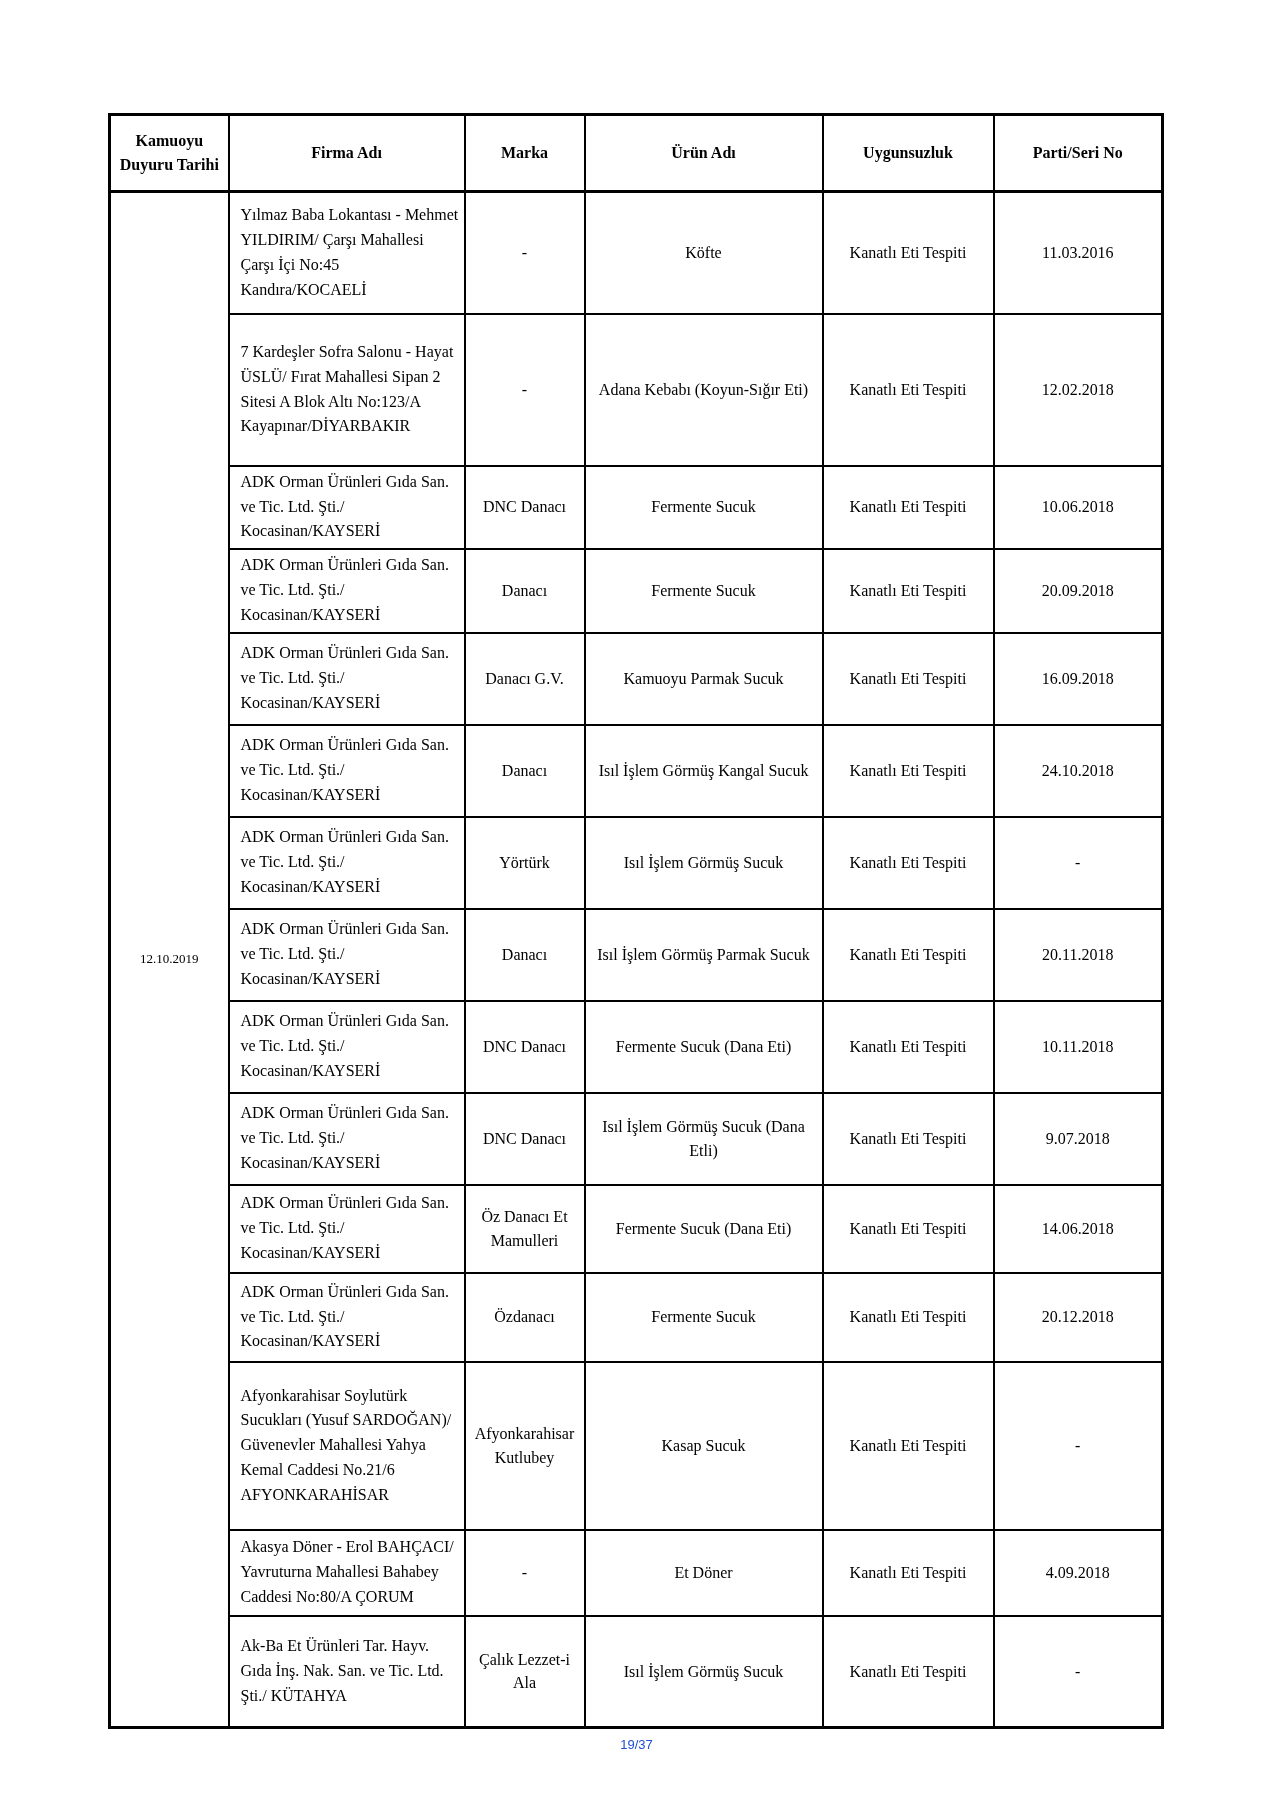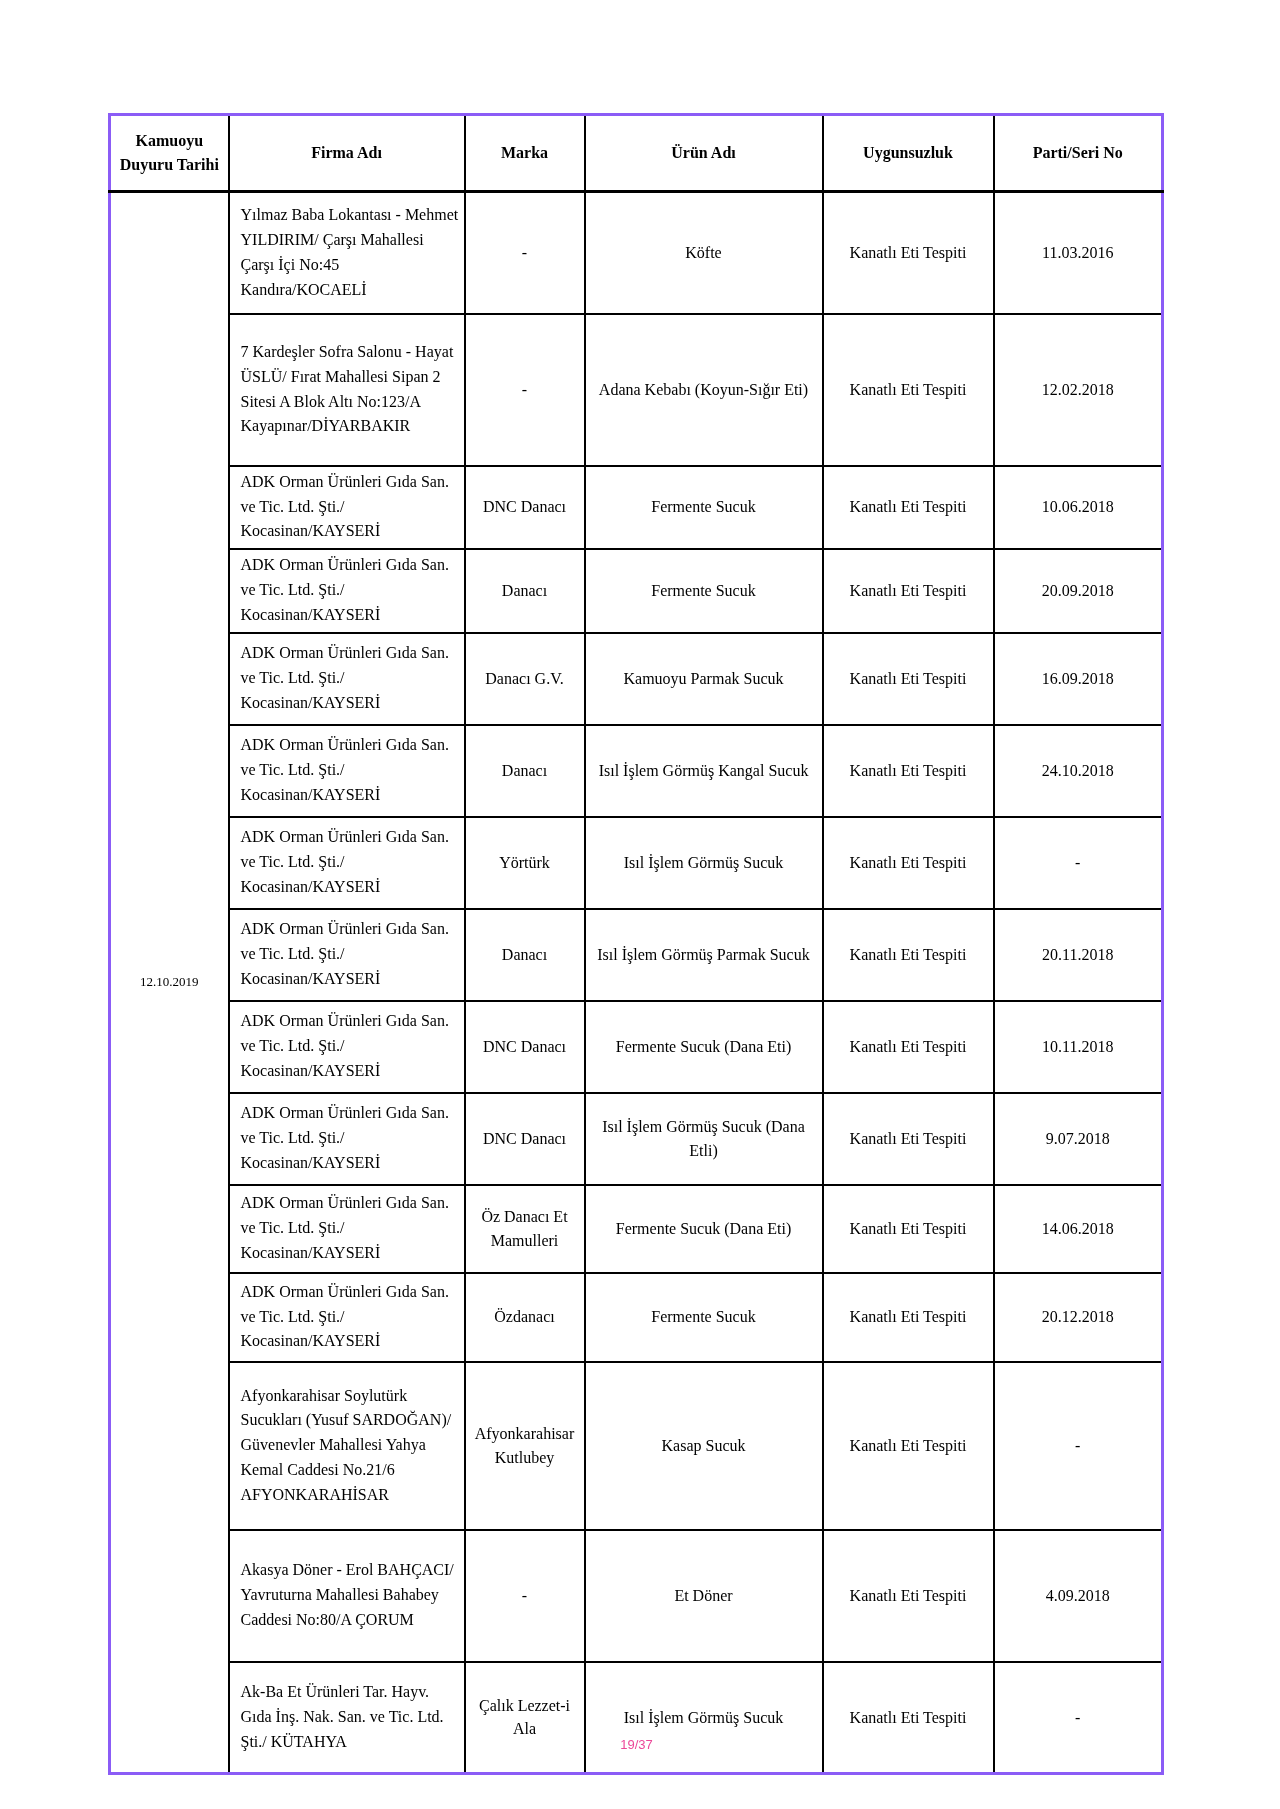--- a/index.html
+++ b/index.html
@@ -4,21 +4,21 @@
 <style>
   html,body{margin:0;padding:0;}
   body{
     width:1280px;height:1809px;position:relative;background:#ffffff;
     font-family:"Liberation Serif", serif;color:#000;
   }
   .page{position:absolute;left:0;top:0;width:1280px;height:1809px;background:#fff;}
   table.recall{
     position:absolute;left:108px;top:113px;
     border-collapse:collapse;table-layout:fixed;
-    border:3px solid #8b5cf6;
+    border:3px solid #000000;
   }
   table.recall th, table.recall td{
     border:2px solid #000;
     vertical-align:middle;
     text-align:center;
     font-size:16px;
     line-height:1.45;
     padding:3px 5px;
     overflow:hidden;
     word-wrap:break-word;
@@ -33,21 +33,21 @@
     padding-left:11px;padding-right:5px;
     line-height:1.55;
   }
   table.recall td.date-cell{
     font-size:13px;
   }
   .footer{
     position:absolute;left:0;top:1737px;width:1273px;
     text-align:center;
     font-family:"Liberation Sans", sans-serif;
-    font-size:13px;color:#ec4899;
+    font-size:13px;color:#1d4ed8;
   }
 </style>
 </head>
 <body>
 
 <div class="page">
 
   <table class="recall">
     <colgroup>
       <col style="width:119px">
@@ -153,21 +153,21 @@
         <td>Kanatlı Eti Tespiti</td>
         <td>20.12.2018</td>
       </tr>
       <tr style="height:168px">
         <td class="firma">Afyonkarahisar Soylutürk Sucukları (Yusuf SARDOĞAN)/ Güvenevler Mahallesi Yahya Kemal Caddesi No.21/6 AFYONKARAHİSAR</td>
         <td>Afyonkarahisar Kutlubey</td>
         <td>Kasap Sucuk</td>
         <td>Kanatlı Eti Tespiti</td>
         <td>-</td>
       </tr>
-      <tr style="height:132px">
+      <tr style="height:86px">
         <td class="firma">Akasya Döner - Erol BAHÇACI/ Yavruturna Mahallesi Bahabey Caddesi No:80/A ÇORUM</td>
         <td>-</td>
         <td>Et Döner</td>
         <td>Kanatlı Eti Tespiti</td>
         <td>4.09.2018</td>
       </tr>
       <tr style="height:112px">
         <td class="firma">Ak-Ba Et Ürünleri Tar. Hayv. Gıda İnş. Nak. San. ve Tic. Ltd. Şti./ KÜTAHYA</td>
         <td>Çalık Lezzet-i Ala</td>
         <td>Isıl İşlem Görmüş Sucuk</td>

